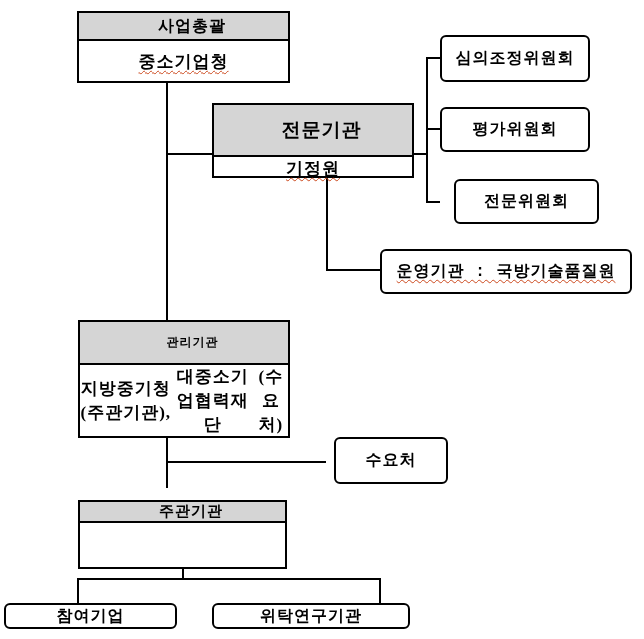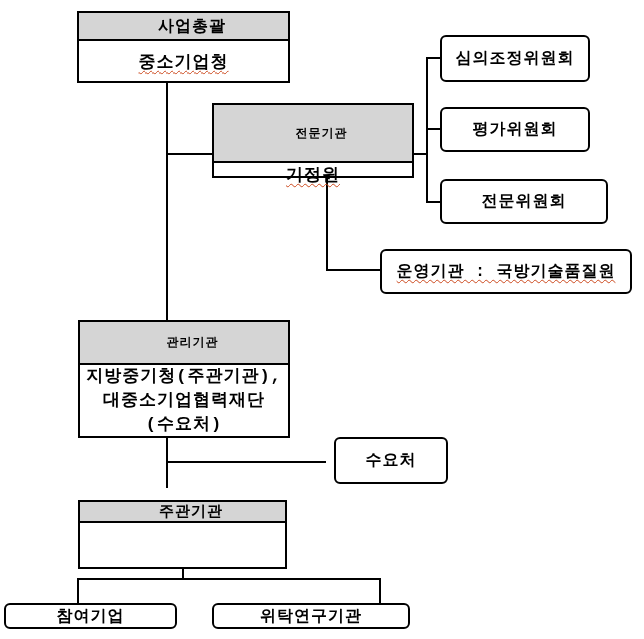--- a/index.html
+++ b/index.html
@@ -49,25 +49,23 @@
   .box.single {
     align-items: center;
     justify-content: center;
     flex-direction: row;
     font-size: 16px;
     letter-spacing: 1px;
     text-align: center;
     border-radius: 6px;
   }
   .lines-3 {
-    flex-direction: column;
     font-size: 16px;
     line-height: 24px;
     justify-content: center;
-    font-family: Liberation Mono, monospace;
   }
   .lines-3 div { text-align: center; }
   .misspell {
     text-decoration-line: underline;
     text-decoration-style: wavy;
     text-decoration-color: var(--spellcheck-underline, #cc4a1f);
     text-decoration-thickness: 1px;
     text-underline-offset: 3px;
     font-family: Liberation Mono, monospace;
   }
@@ -98,33 +96,33 @@
   <div class="conn" style="left:379px;top:578px;width:2px;height:25px"></div>
 
   <div class="box" style="left:77px;top:11px;width:213px;height:72px">
     <div class="hd" style="height:28px">사업총괄</div>
     <div class="bd">
       <span class="misspell">중소기업청</span>
     </div>
   </div>
 
   <div class="box" style="left:212px;top:103px;width:202px;height:75px">
-    <div class="hd" style="height:58px;font-size:12px">전문기관</div>
+    <div class="hd" style="height:52px;font-size:19px">전문기관</div>
     <div class="bd">
       <span class="misspell">기정원</span>
     </div>
   </div>
 
   <div class="box single" style="left:440px;top:35px;width:150px;height:47px">
     <span>심의조정위원회</span>
   </div>
   <div class="box single" style="left:440px;top:107px;width:150px;height:45px">
     <span>평가위원회</span>
   </div>
-  <div class="box single" style="left:440px;top:179px;width:168px;height:45px">
+  <div class="box single" style="left:454px;top:179px;width:145px;height:45px">
     <span>전문위원회</span>
   </div>
 
   <div class="box single" style="left:380px;top:249px;width:252px;height:45px">
     <span class="misspell">운영기관 : 국방기술품질원</span>
   </div>
 
   <div class="box" style="left:78px;top:320px;width:212px;height:118px">
     <div class="hd" style="height:43px;font-size:12px">관리기관</div>
     <div class="bd lines-3">

